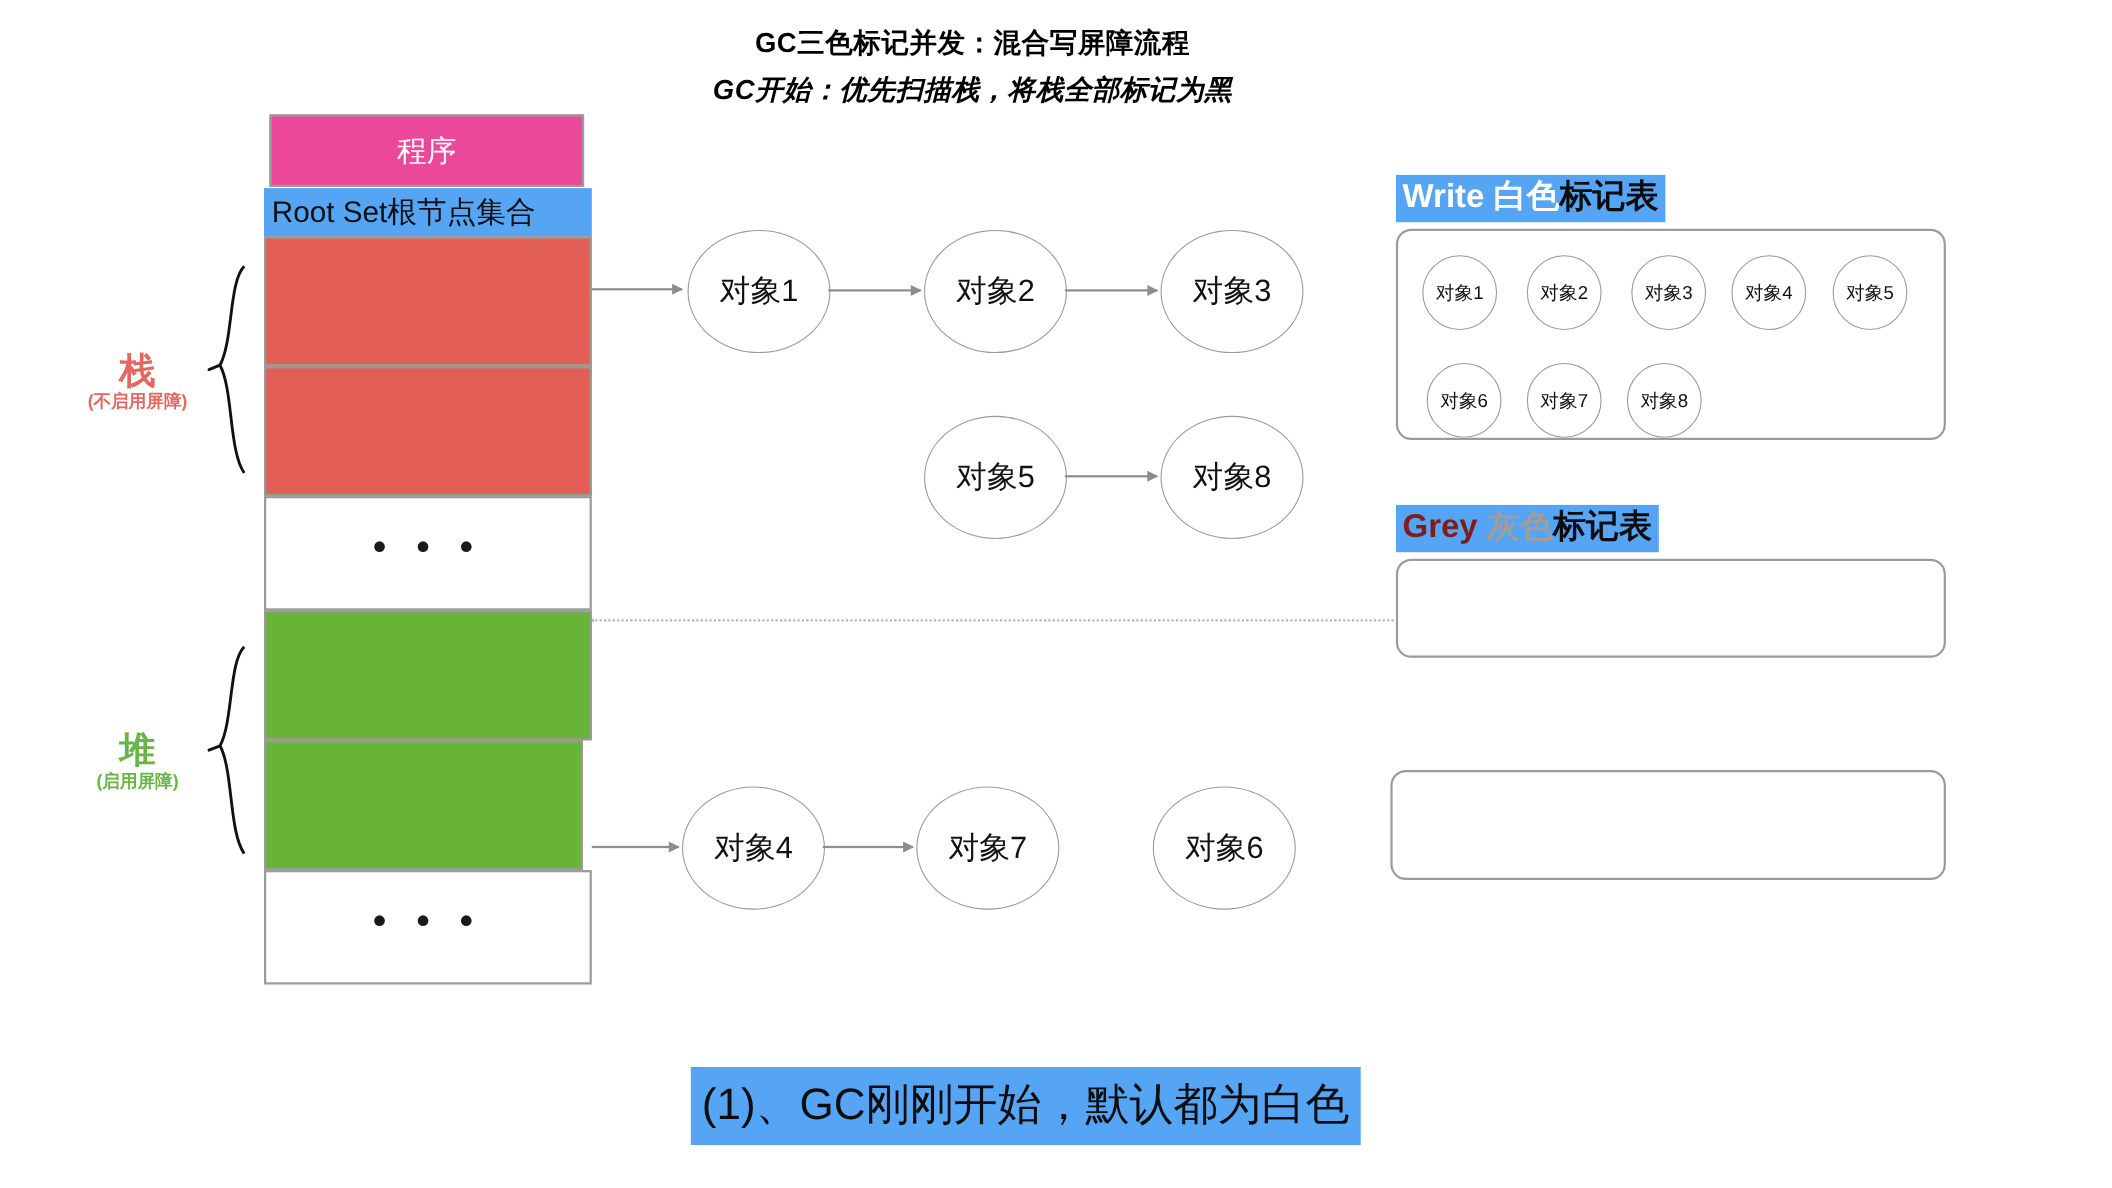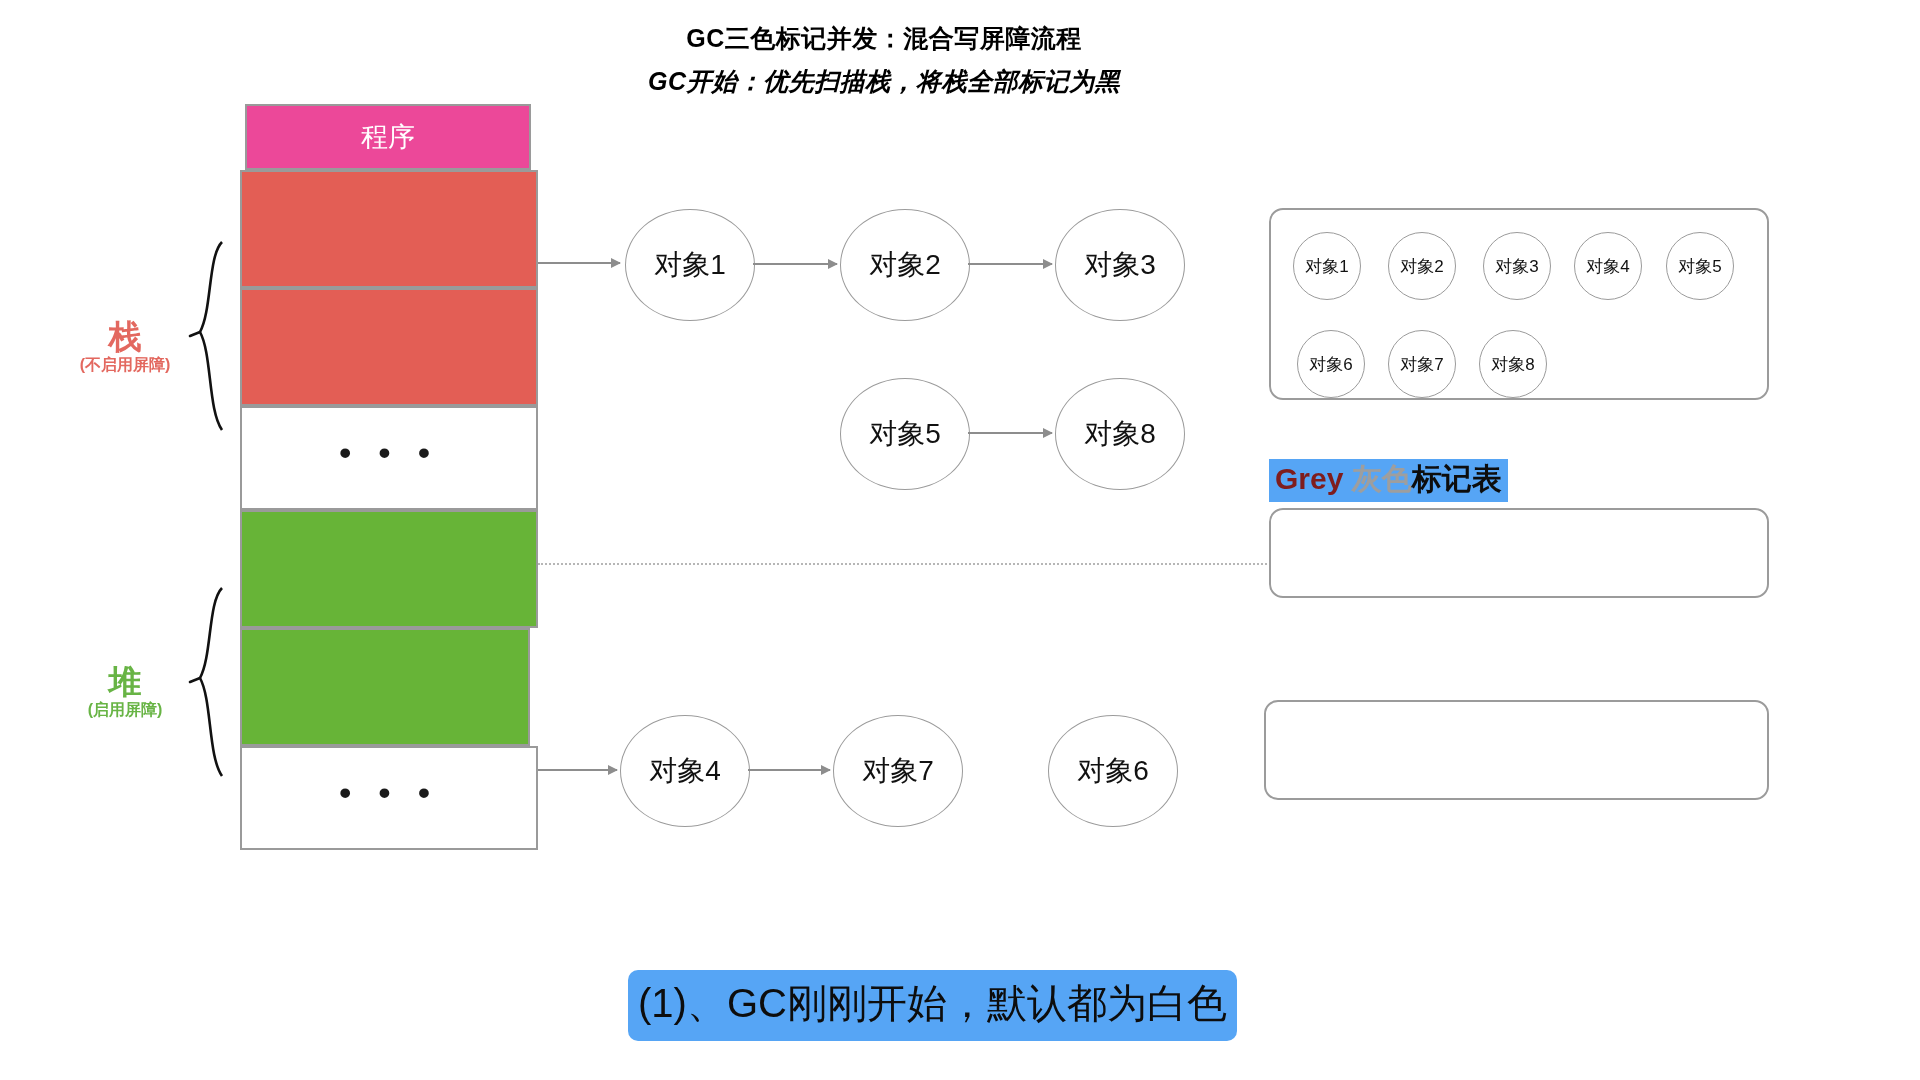--- a/index.html
+++ b/index.html
@@ -138,33 +138,33 @@
 
   
   #caption{
     position:absolute;
     left:628px;top:970px;
     background:#56a5f5;
     color:#0d0d0d;
     font-size:40px;
     padding:6px 10px 10px 10px;
     white-space:nowrap;
-    border-radius:10px;
   }
 </style>
 </head>
 <body>
 
 <div id="stage">
 
   <div class="title" id="title-line1">GC三色标记并发：混合写屏障流程</div>
   <div class="title" id="title-line2">GC开始：优先扫描栈，将栈全部标记为黑</div>
 
   <div id="memory-column">
     <div class="mem-block" id="block-program">程序</div>
+    <div class="mem-block" id="block-rootset">Root Set根节点集合</div>
     <div class="mem-block block-red" id="block-red-1"></div>
     <div class="mem-block block-red" id="block-red-2"></div>
     <div class="mem-block block-dots" id="block-dots-1">
         <span>• • •</span>
       </div>
     <div class="mem-block block-green" id="block-green-1"></div>
     <div class="mem-block block-green" id="block-green-2"></div>
     <div class="mem-block block-dots" id="block-dots-2">
         <span>• • •</span>
       </div>
@@ -199,20 +199,23 @@
 
   <div class="arrow" style="left:538px;top:262px;width:82px;"></div>
   <div class="arrow" style="left:753px;top:263px;width:84px;"></div>
   <div class="arrow" style="left:968px;top:263px;width:84px;"></div>
   <div class="arrow" style="left:968px;top:432px;width:84px;"></div>
   <div class="arrow" style="left:538px;top:769px;width:79px;"></div>
   <div class="arrow" style="left:748px;top:769px;width:82px;"></div>
 
   <div id="dotted-connector"></div>
 
+  <div class="table-head" style="left:1269px;top:159px;">
+    <span style="color:#ffffff;">Write</span><span style="color:#ffffff;"> 白色</span><span style="color:#0d0d0d;">标记表</span>
+  </div>
   <div class="table-box" style="left:1269px;top:208px;width:500px;height:192px;">
     <div class="chip" style="left:22px;top:22px;">对象1</div>
     <div class="chip" style="left:117px;top:22px;">对象2</div>
     <div class="chip" style="left:212px;top:22px;">对象3</div>
     <div class="chip" style="left:303px;top:22px;">对象4</div>
     <div class="chip" style="left:395px;top:22px;">对象5</div>
     <div class="chip" style="left:26px;top:120px;">对象6</div>
     <div class="chip" style="left:117px;top:120px;">对象7</div>
     <div class="chip" style="left:208px;top:120px;">对象8</div>
   </div>

